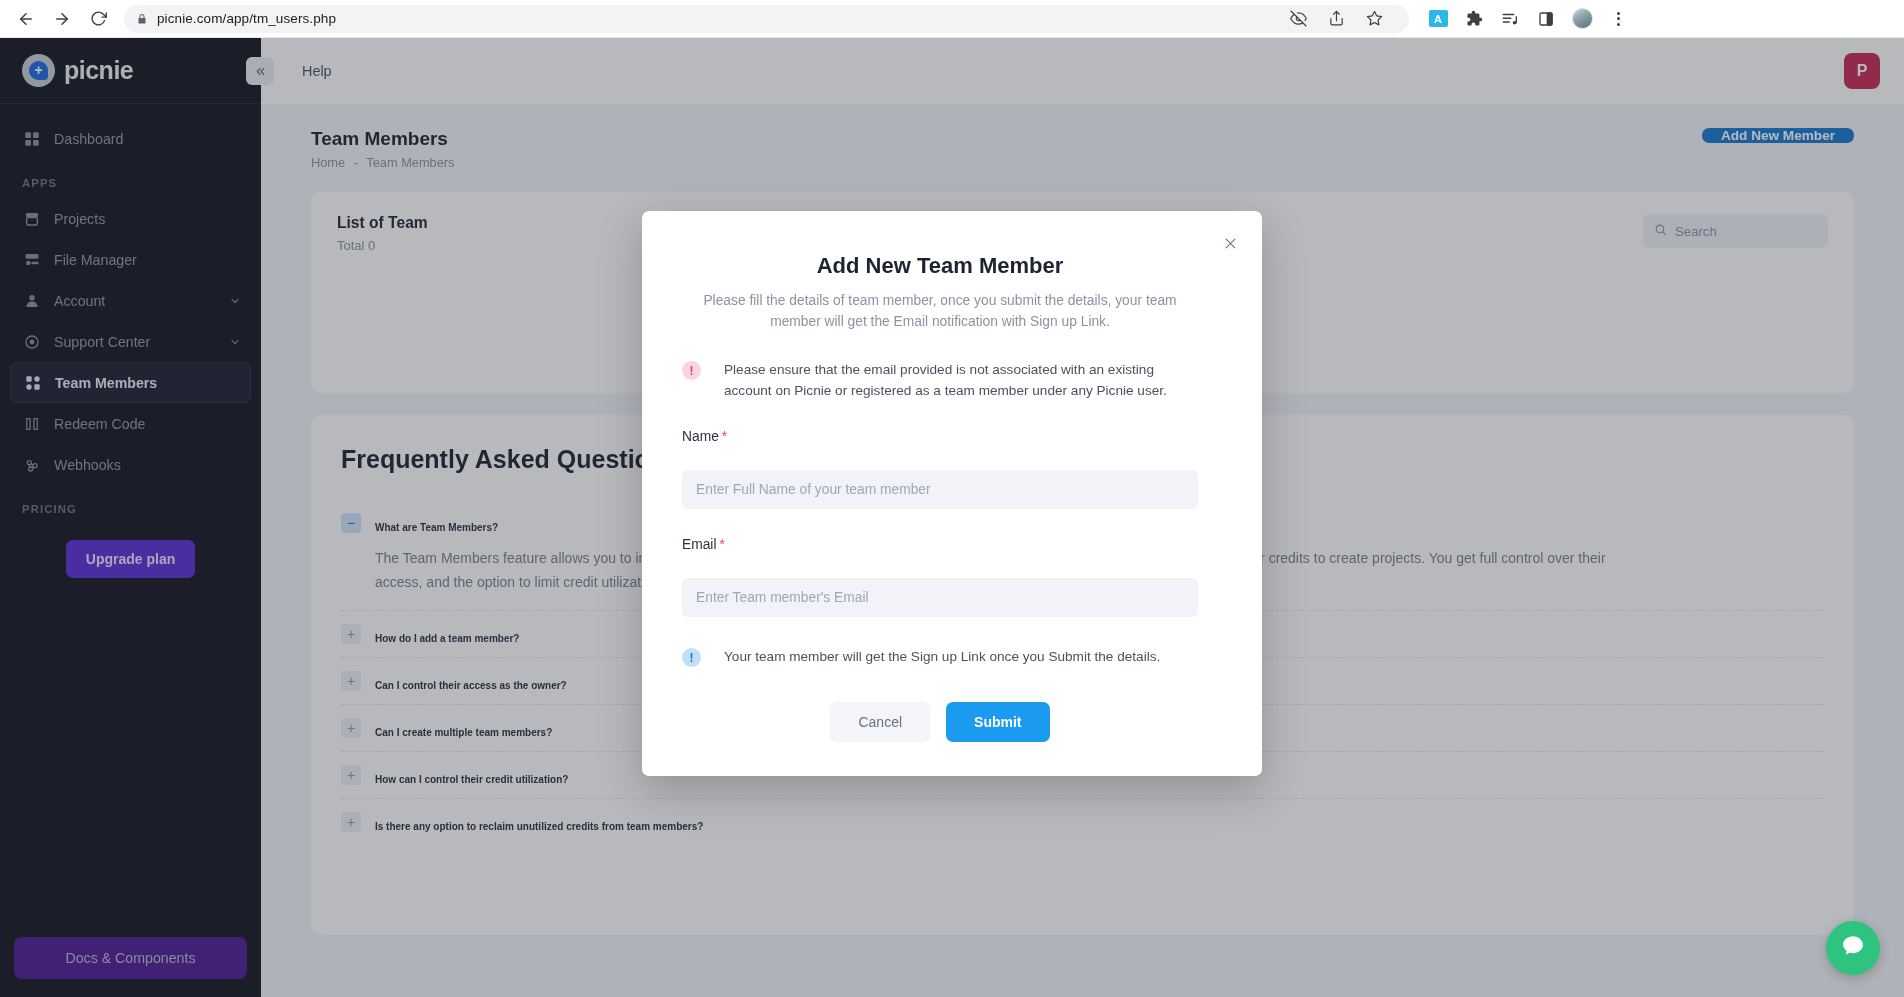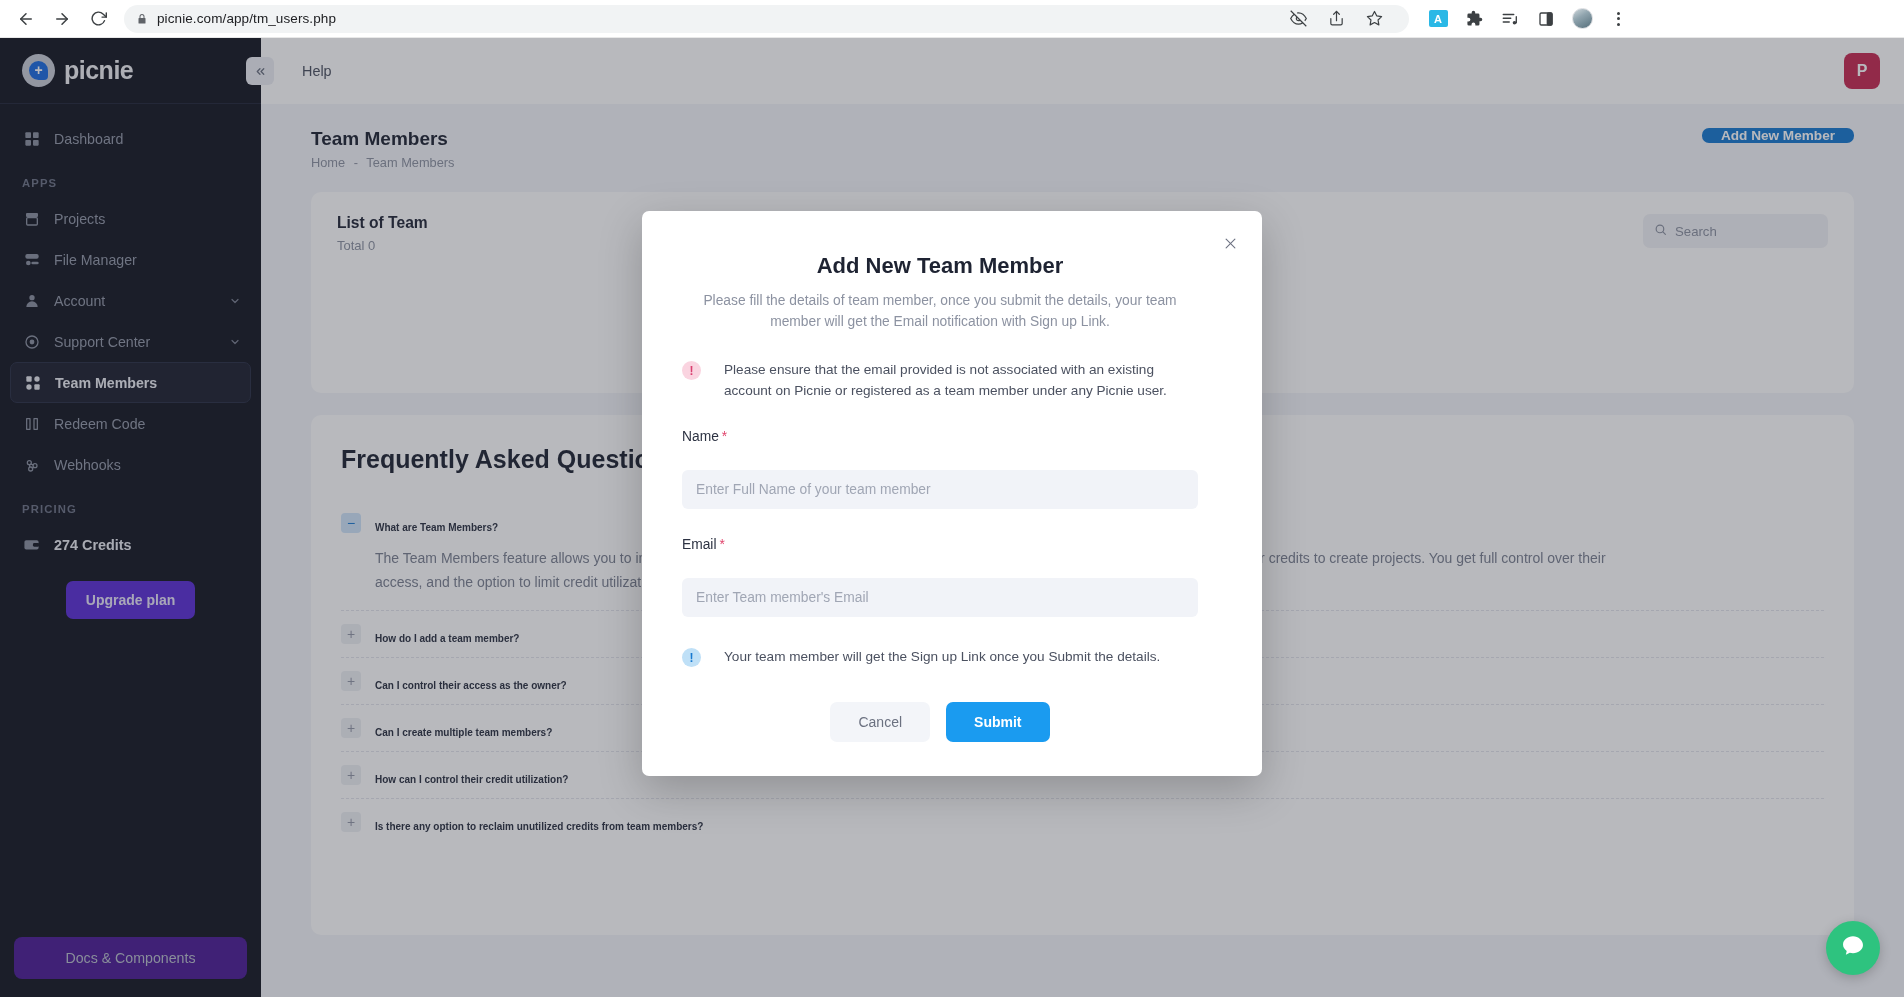--- a/index.html
+++ b/index.html
@@ -446,29 +446,20 @@
               <circle cx="16.5" cy="13" r="3"></circle>
               <circle cx="10" cy="18" r="3"></circle>
               <path d="M10.6 10.6l3.4 1.2M14.6 15.3l-2.2 1.5M8.6 15.2l-.2-3.8"></path>
             </svg>
         </span>
         <span>Webhooks</span>
       </div>
 
       <div class="nav-section">PRICING</div>
 
-      <div class="nav-item">
-        <span class="nav-ico">
-          <svg width="17" height="17" viewBox="0 0 24 24" fill="currentColor">
-              <rect x="2" y="6" width="20" height="13" rx="2.5"></rect>
-              <rect x="14" y="10" width="9" height="5" rx="2" fill="#151823"></rect>
-            </svg>
-        </span>
-        <span class="credits-item">274 Credits</span>
-      </div>
 
       <div class="upgrade-wrap">
         <button class="upgrade-btn">Upgrade plan</button>
       </div>
     </div>
 
     <div class="sidebar-foot">
       <button class="docs-btn">Docs &amp; Components</button>
     </div>
   </aside>

